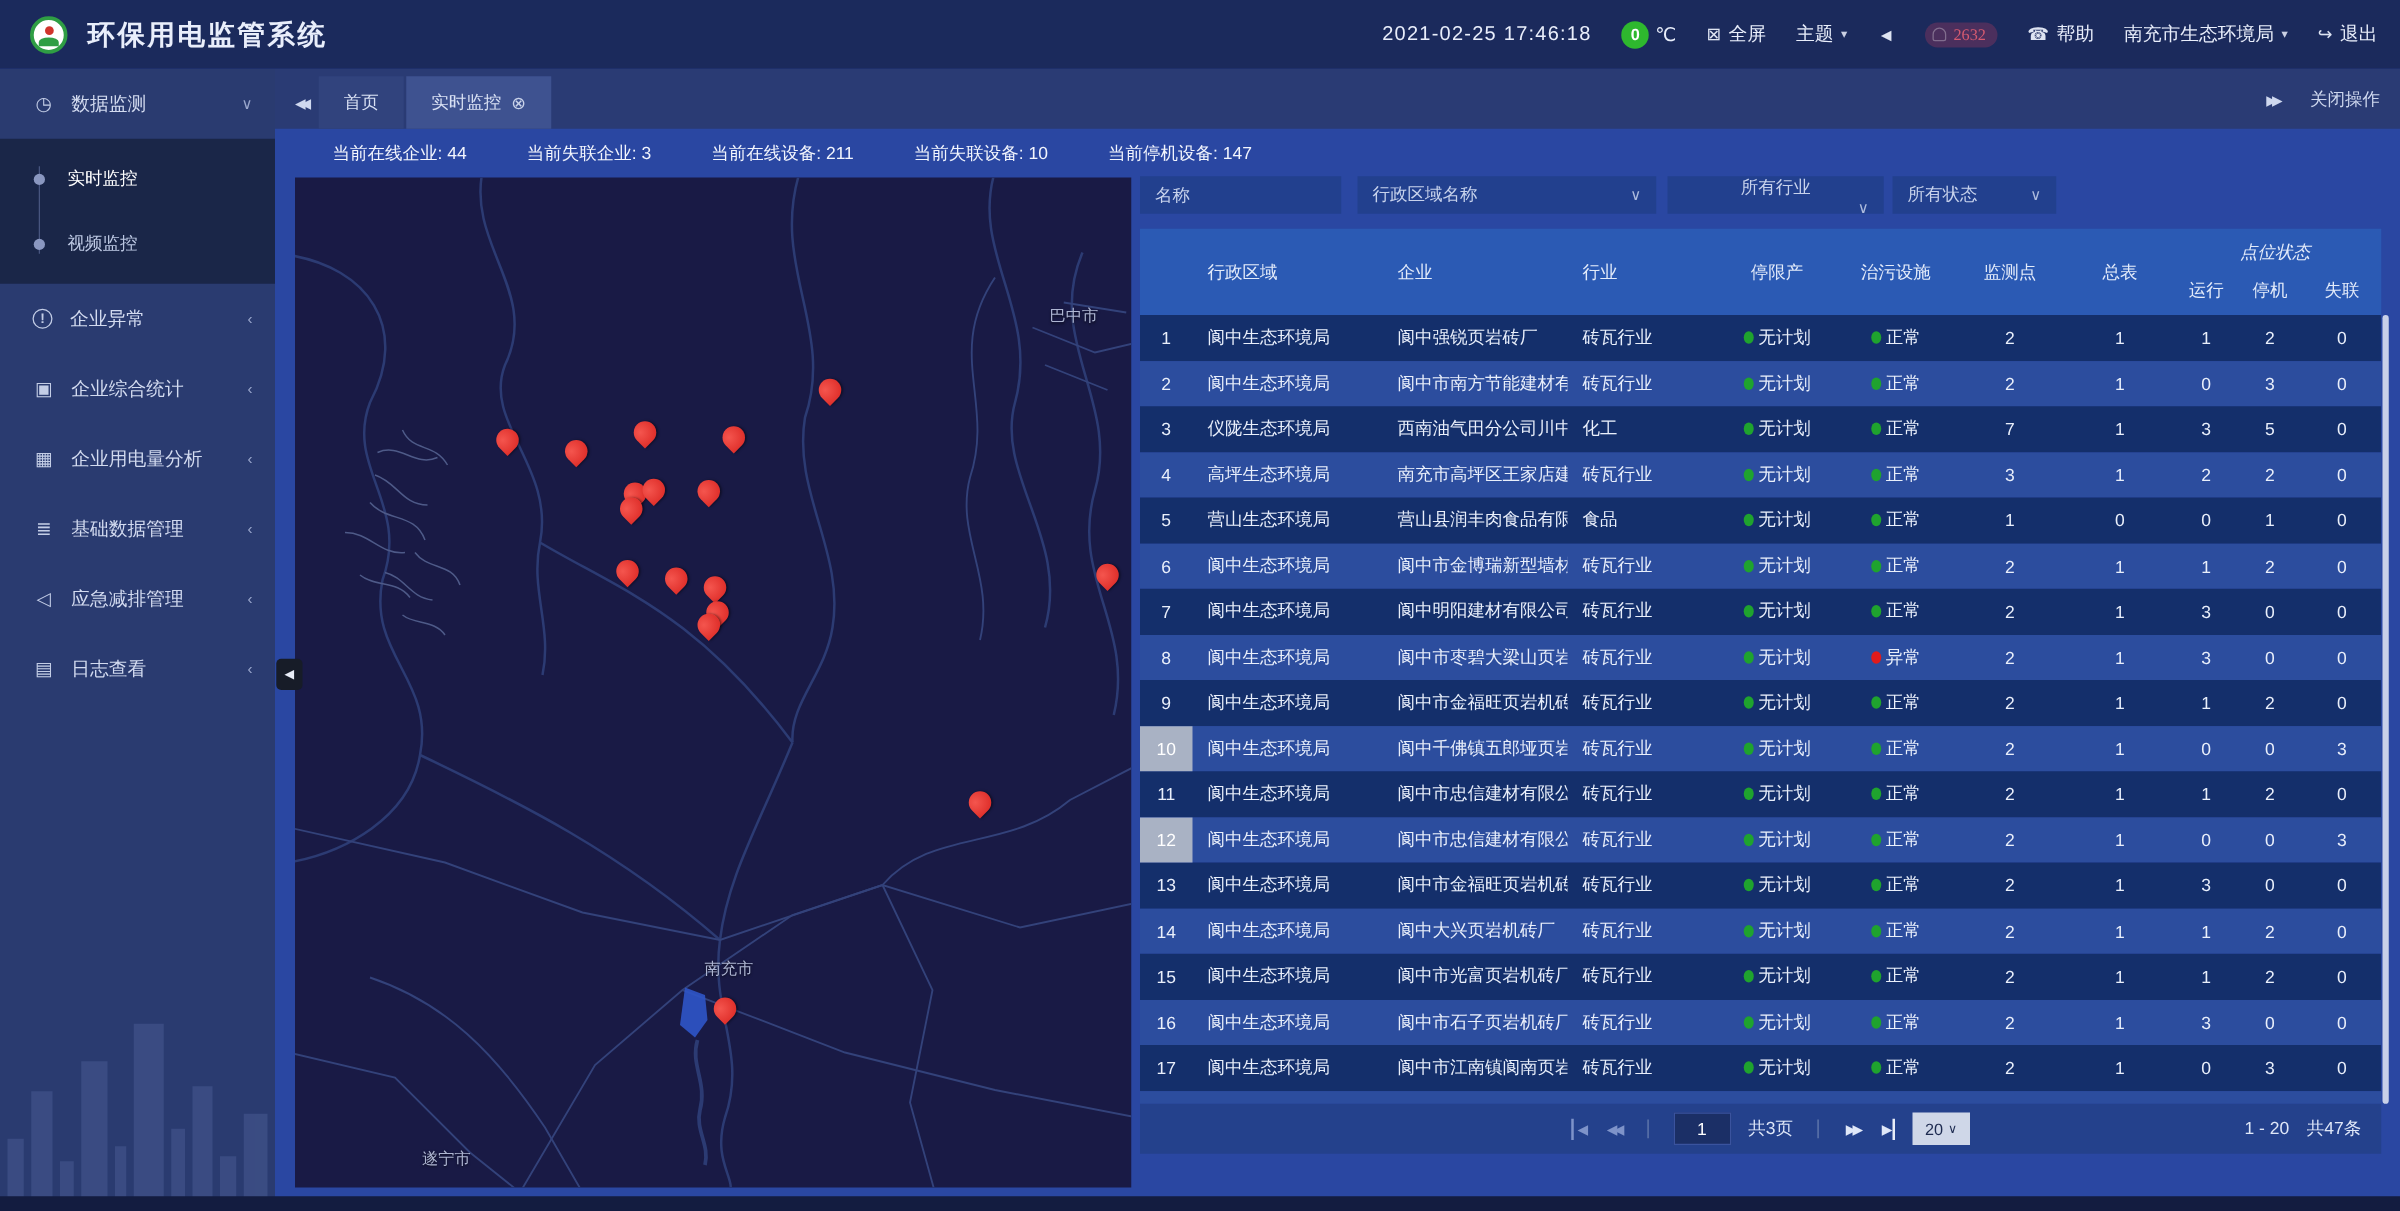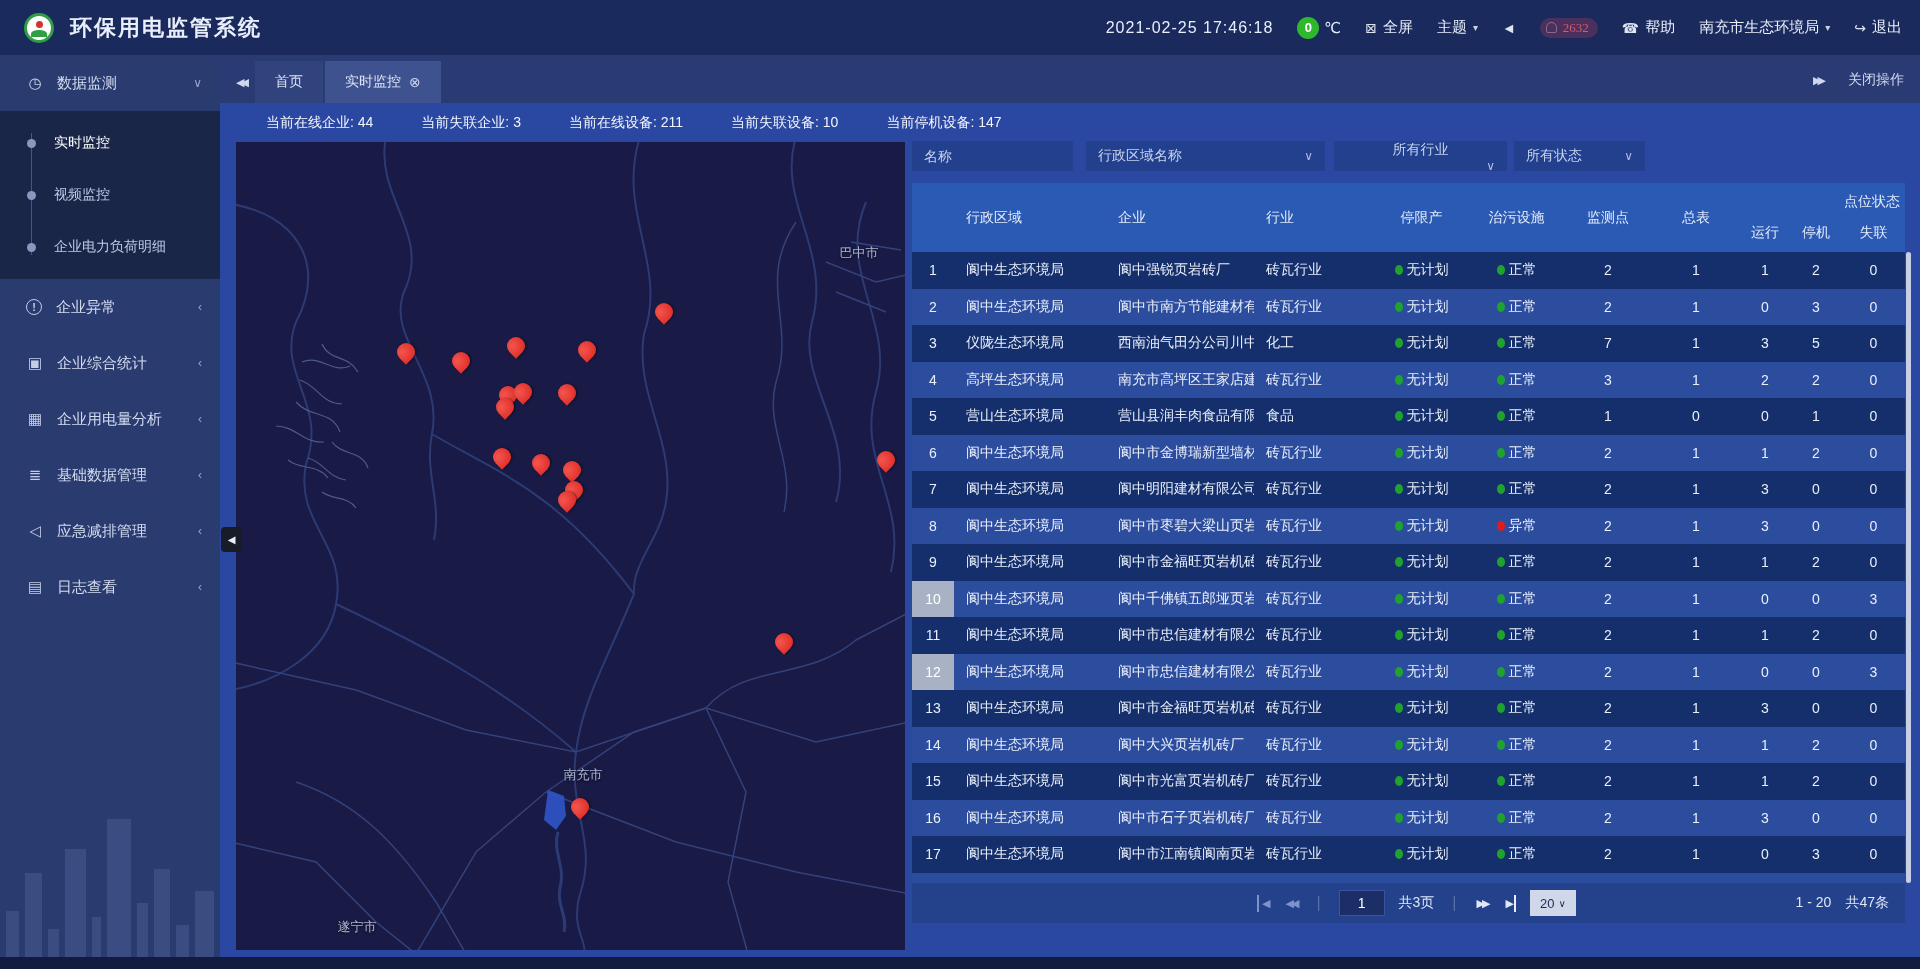--- a/index.html
+++ b/index.html
@@ -73,21 +73,21 @@
   .f-select { position:absolute; height:30px; background:#22408e; color:#c7d2ec; font-size:14px;
               display:flex; align-items:center; padding:0 12px; cursor:pointer; }
   .f-select .sel-caret { margin-left:auto; font-size:12px; opacity:.85; }
 
   .thead { position:absolute; left:912px; top:183px; width:993px; height:69px; background:#2b5ab4; color:#e3ebfa; font-size:14px; }
   .hgrid, .trow { display:grid; grid-template-columns:42px 152px 148px 120px 95px 95px 88px 88px 50px 52px 63px; }
   .hgrid { height:69px;border-radius:28px; }
   .hcell { display:flex; align-items:center; justify-content:center; }
   .hcell.hl-left { justify-content:flex-start; padding-left:12px; }
   .hcell.sub { align-items:flex-end; padding-bottom:10px; }
-  .pstate { position:absolute; left:828px; top:10px; width:160px; text-align:right; font-size:14px; }
+  .pstate { position:absolute; left:828px; top:10px; width:160px; text-align:center; font-style:italic; font-size:14px; }
 
   .tbody { position:absolute; left:912px; top:252px; width:993px; height:631px; overflow:hidden; }
   .trow { height:36.5px; align-items:center; color:#e9effb; font-size:14px; cursor:pointer; }
   .trow.odd { background:#142f6b; }
   .trow.even { background:#2c4d9e; }
   .tcell { text-align:center; white-space:nowrap; overflow:hidden; }
   .tcell.left { text-align:left; padding-left:12px; }
   .numcell { width:42px; height:36.5px; display:flex; align-items:center; justify-content:center; }
   .numcell.hl { background:#a9b2c4; color:#fff; }
   .dot { display:inline-block; width:8px; height:10px; border-radius:50%; margin-right:4px; vertical-align:-1px; }
@@ -156,21 +156,20 @@
   <div class="sidebar">
     <div id="side-menu">
         <div class="side-item">
           <span class="s-icon">◷</span>
           <span class="s-label">数据监测</span>
           <span class="s-caret">∨</span>
         </div>
         <div class="submenu">
           <div class="sub-item active">实时监控</div>
           <div class="sub-item">视频监控</div>
-          <div class="sub-item">企业电力负荷明细</div>
         </div>
         <div class="side-item">
           <span class="s-icon circle-glyph">!</span>
           <span class="s-label">企业异常</span>
           <span class="s-caret">‹</span>
         </div>
         <div class="side-item">
           <span class="s-icon">▣</span>
           <span class="s-label">企业综合统计</span>
           <span class="s-caret">‹</span>

